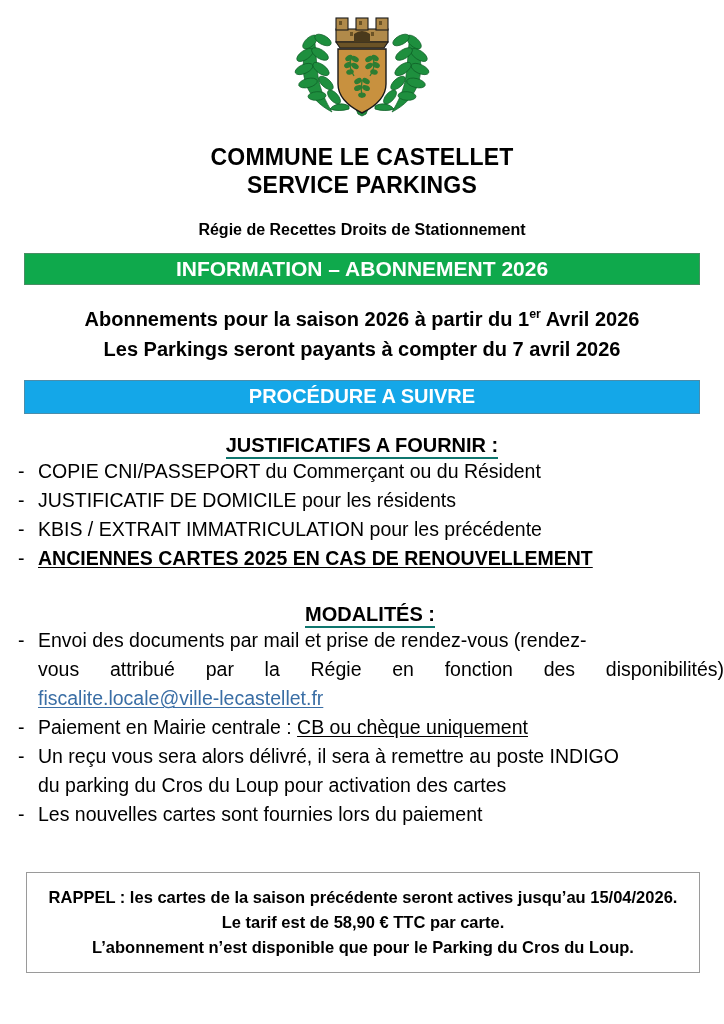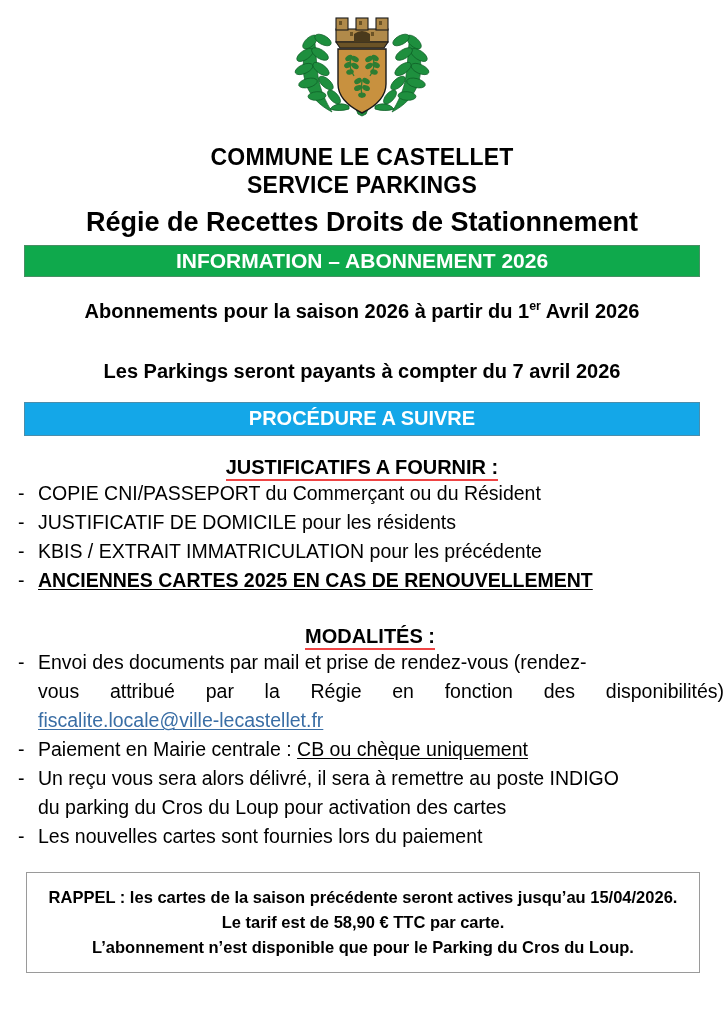--- a/index.html
+++ b/index.html
@@ -50,24 +50,24 @@
     line-height: 27px;
     margin-top: 26px;
   }
   .h-service {
     font-size: 23px;
     font-weight: bold;
     letter-spacing: 0.2px;
     line-height: 29px;
   }
   .h-regie {
-    font-size: 27px;
+    font-size: 16px;
     font-weight: bold;
     line-height: 30px;
-    margin-top: 7px;
+    margin-top: 15px;
   }
 
   
   .banner {
     margin: 0 auto;
     width: 676px;
     box-sizing: border-box;
     text-align: center;
     color: #ffffff;
     font-weight: bold;
@@ -89,32 +89,32 @@
   }
 
   
   .center-line {
     text-align: center;
     font-size: 20px;
     font-weight: bold;
     line-height: 26px;
   }
   .l-abonnements { margin-top: 21px; }
-  .l-payants { margin-top: 34px; }
+  .l-payants { margin-top: 4px; }
   sup { font-size: 0.62em; vertical-align: super; line-height: 0; }
 
   
   .section-title {
     text-align: center;
     font-size: 20px;
     font-weight: bold;
     margin-top: 20px;
   }
   .section-title span {
-    border-bottom: 2px solid #ef4444;
+    border-bottom: 2px solid #0f766e;
     padding-bottom: 1px;
   }
   .section-title.modalites { margin-top: 30px; padding-left: 16px; }
 
   
   ul.dash-list {
     list-style: none;
     margin: 0;
     padding: 0;
   }

